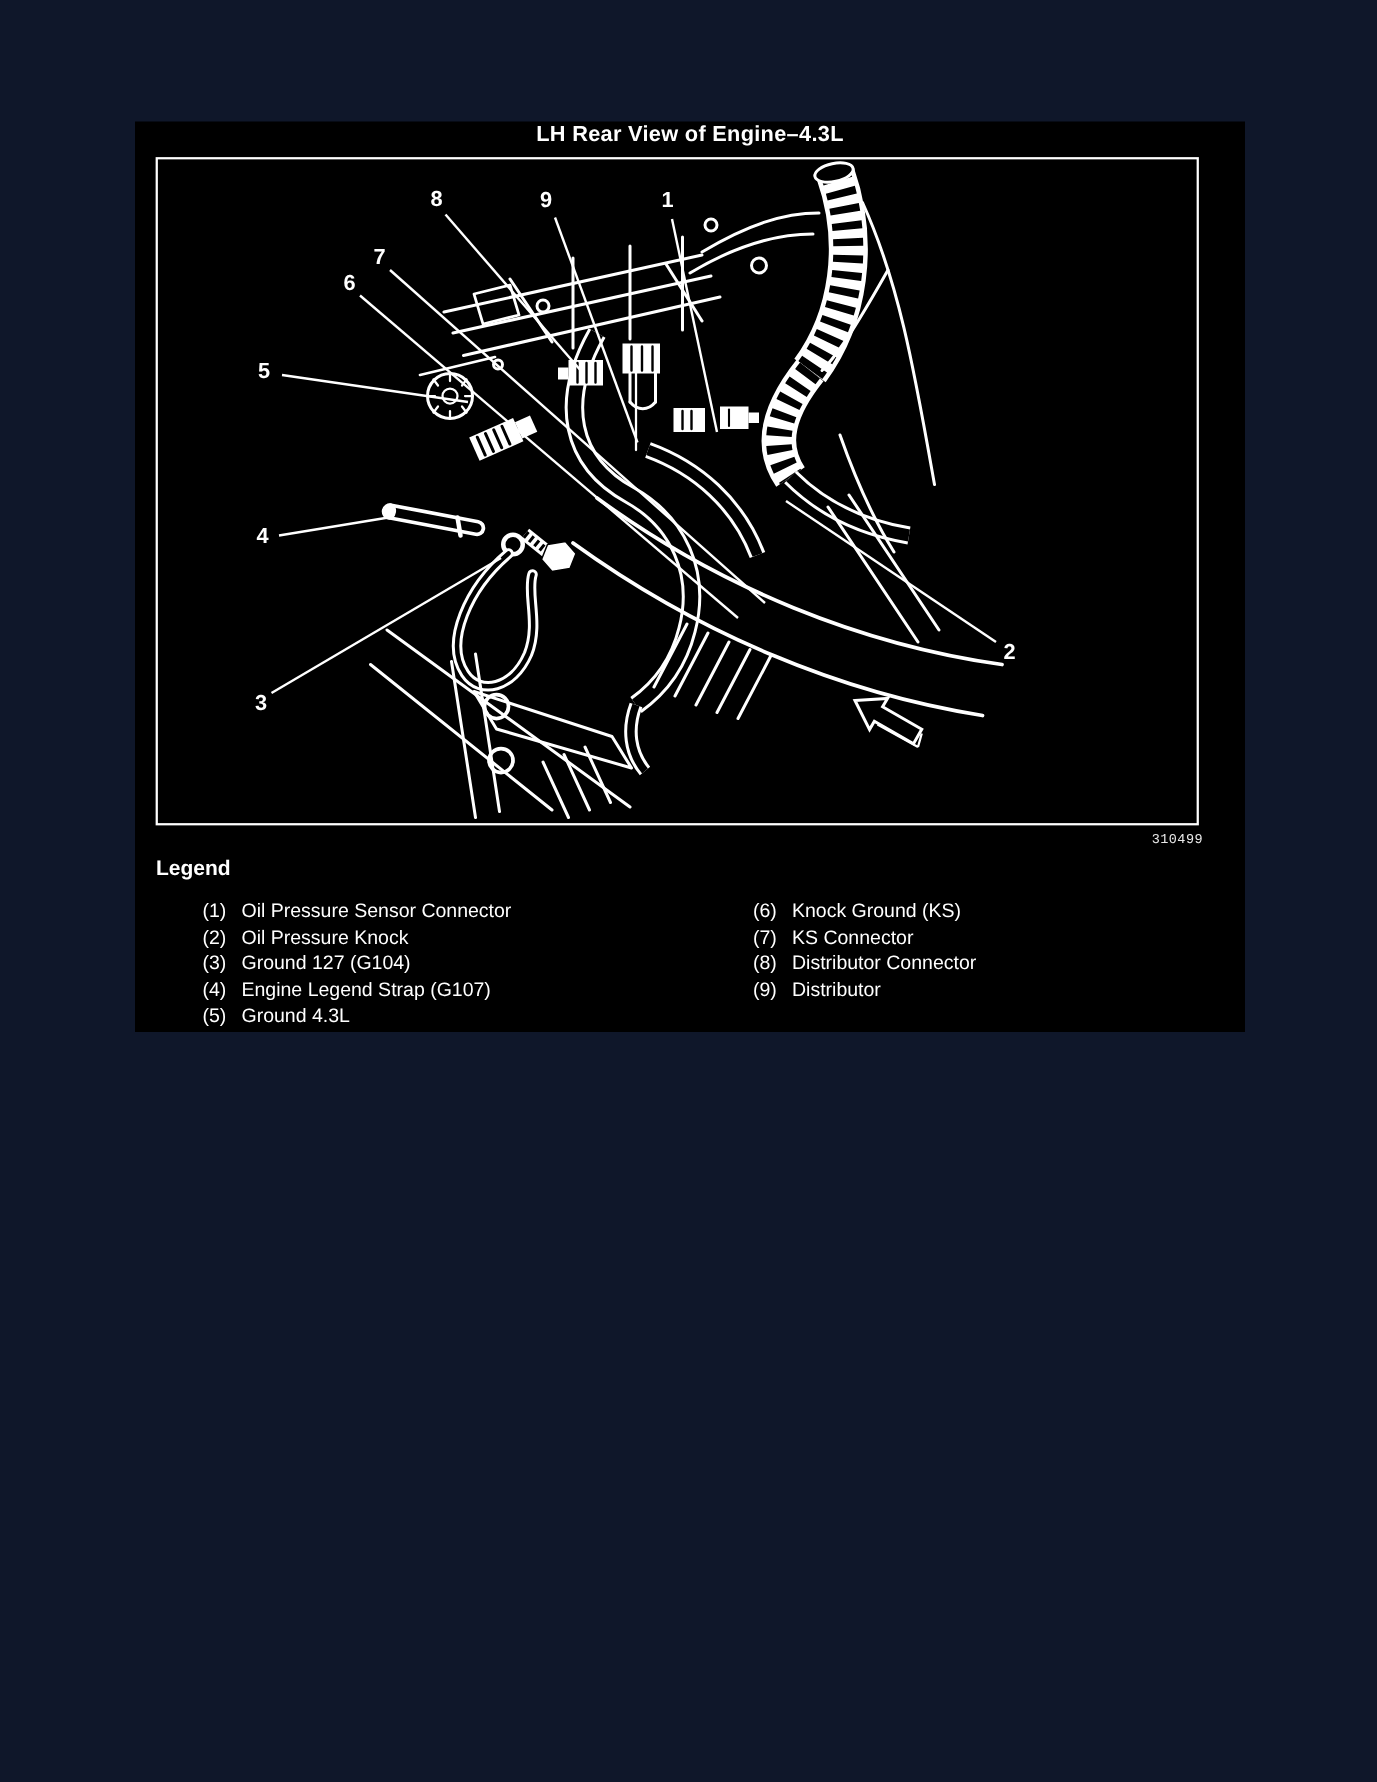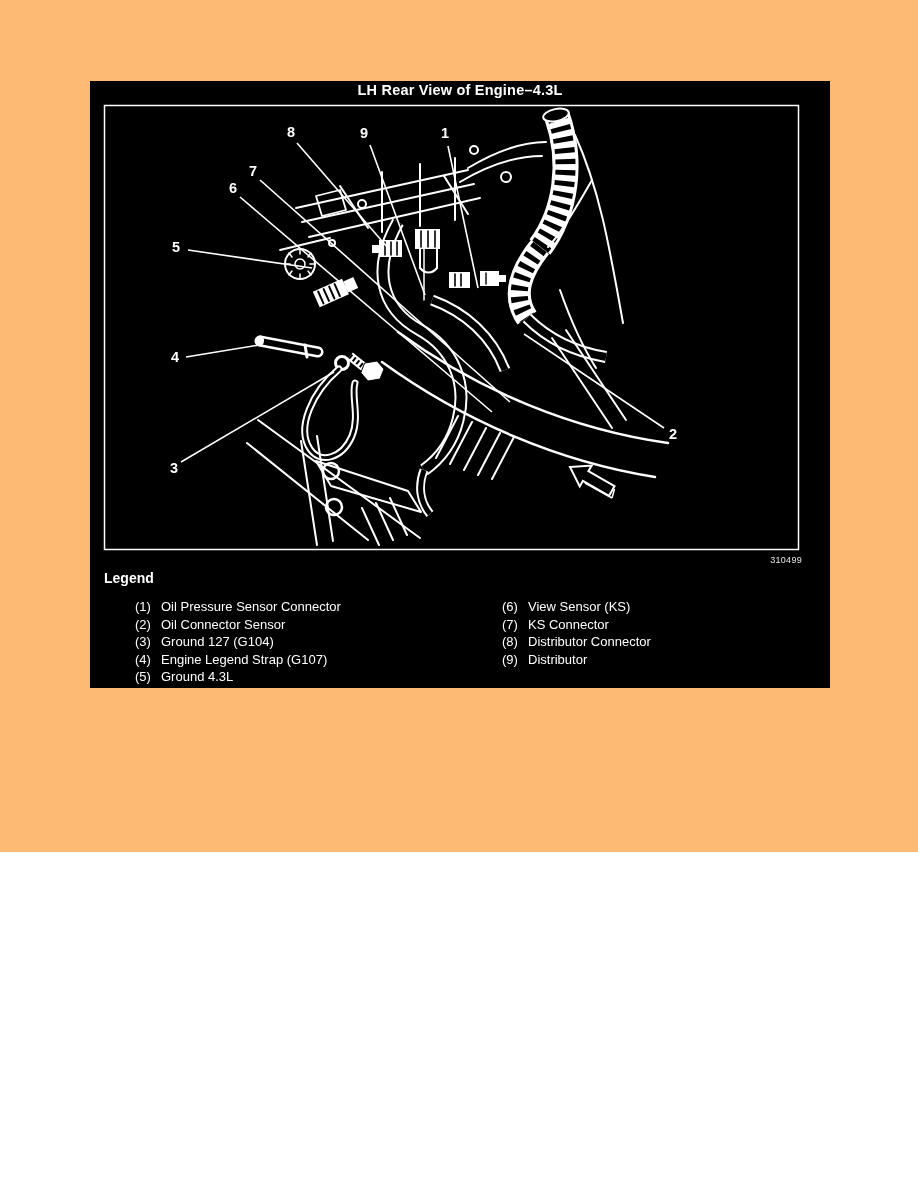--- a/index.html
+++ b/index.html
@@ -1,22 +1,22 @@
 <!DOCTYPE html>
 <html><head>
 <meta charset="utf-8">
 <style>
   html,body{margin:0;padding:0;background:#ffffff;}
-  .page{position:relative;width:918px;height:852px;background:#fdba74;overflow:hidden;
+  .page{position:relative;width:918px;height:1188px;background:#0f172a;overflow:hidden;
         font-family:"Liberation Sans",sans-serif;}
   .panel{position:absolute;left:90px;top:81px;width:740px;height:607px;background:#000000;}
   .panel-title{position:absolute;left:0;top:1px;width:100%;text-align:center;color:#ffffff;
         font-size:14.5px;font-weight:bold;letter-spacing:.2px;}
   .diagram-svg{position:absolute;left:0;top:0;width:740px;height:607px;}
-  .figure-number{position:absolute;right:28px;top:474px;color:#e8e8e8;font-size:9px;letter-spacing:.3px;}
+  .figure-number{position:absolute;right:28px;top:474px;color:#e8e8e8;font-size:9px;letter-spacing:.3px;font-family:Liberation Mono, monospace;}
   .legend{position:absolute;left:0;top:489px;width:740px;color:#ffffff;}
   .legend-heading{position:absolute;left:14px;top:0;font-size:14px;font-weight:bold;}
   .legend-col{position:absolute;top:28px;}
   .legend-col.c1{left:45px;}
   .legend-col.c2{left:412px;}
   .legend-row{display:flex;line-height:17.6px;font-size:13px;}
   .legend-num{width:26px;flex:0 0 26px;}
   .legend-label{white-space:nowrap;}
   svg text{font-family:"Liberation Sans",sans-serif;}
 </style>
@@ -175,40 +175,40 @@
     <div class="legend">
       <div class="legend-heading">Legend</div>
 
       <div class="legend-col c1">
         <div class="legend-row">
           <span class="legend-num">(1)</span>
           <span class="legend-label">Oil Pressure Sensor Connector</span>
         </div>
         <div class="legend-row">
           <span class="legend-num">(2)</span>
-          <span class="legend-label">Oil Connector Sensor</span>
+          <span class="legend-label">Oil Pressure Knock</span>
         </div>
         <div class="legend-row">
           <span class="legend-num">(3)</span>
           <span class="legend-label">Ground 127 (G104)</span>
         </div>
         <div class="legend-row">
           <span class="legend-num">(4)</span>
           <span class="legend-label">Engine Legend Strap (G107)</span>
         </div>
         <div class="legend-row">
           <span class="legend-num">(5)</span>
           <span class="legend-label">Ground 4.3L</span>
         </div>
       </div>
 
       <div class="legend-col c2">
         <div class="legend-row">
           <span class="legend-num">(6)</span>
-          <span class="legend-label">View Sensor (KS)</span>
+          <span class="legend-label">Knock Ground (KS)</span>
         </div>
         <div class="legend-row">
           <span class="legend-num">(7)</span>
           <span class="legend-label">KS Connector</span>
         </div>
         <div class="legend-row">
           <span class="legend-num">(8)</span>
           <span class="legend-label">Distributor Connector</span>
         </div>
         <div class="legend-row">

